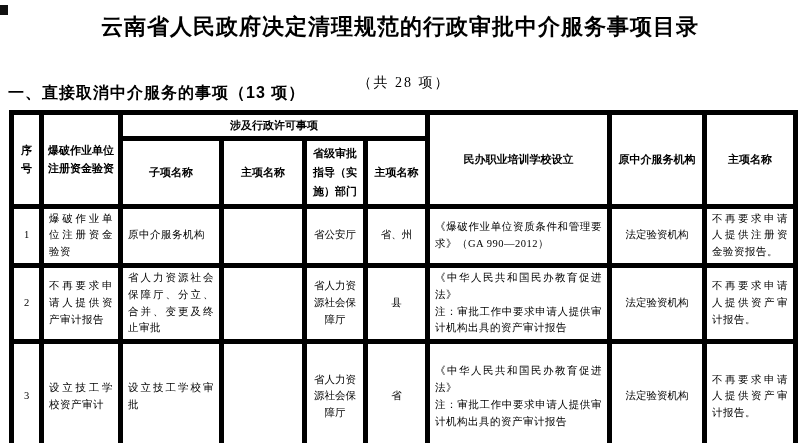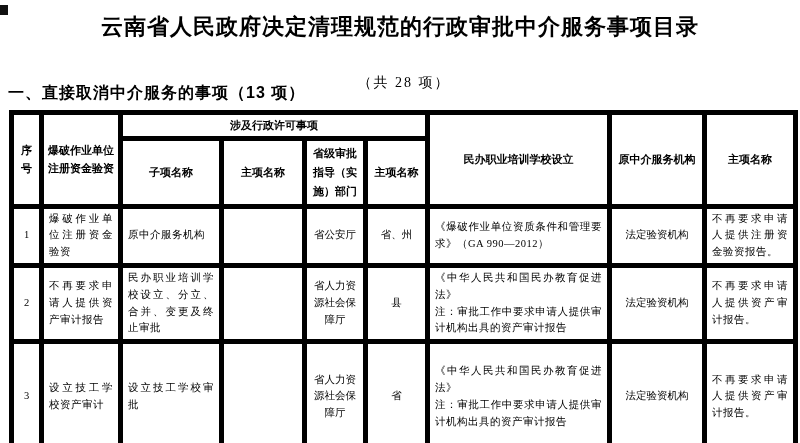--- a/index.html
+++ b/index.html
@@ -138,21 +138,21 @@
         <td class="cc">省公安厅</td>
         <td class="cc">省、州</td>
         <td class="cj pre">《爆破作业单位资质条件和管理要求》（GA 990—2012）</td>
         <td class="cc">法定验资机构</td>
         <td class="cj">不再要求申请人提供注册资金验资报告。</td>
       </tr>
 
       <tr class="r2">
         <td class="cc">2</td>
         <td class="cj">不再要求申请人提供资产审计报告</td>
-        <td class="cj">民办职业培训学校设立、分立、合并、变更及终止审批</td>
+        <td class="cj">省人力资源社会保障厅、分立、合并、变更及终止审批</td>
         <td class="cc"></td>
         <td class="cc">省人力资源社会保障厅</td>
         <td class="cc">县</td>
         <td class="cj pre">《中华人民共和国民办教育促进法》
 注：审批工作中要求申请人提供审计机构出具的资产审计报告</td>
         <td class="cc">法定验资机构</td>
         <td class="cj">不再要求申请人提供资产审计报告。</td>
       </tr>
 
       <tr class="r3">

